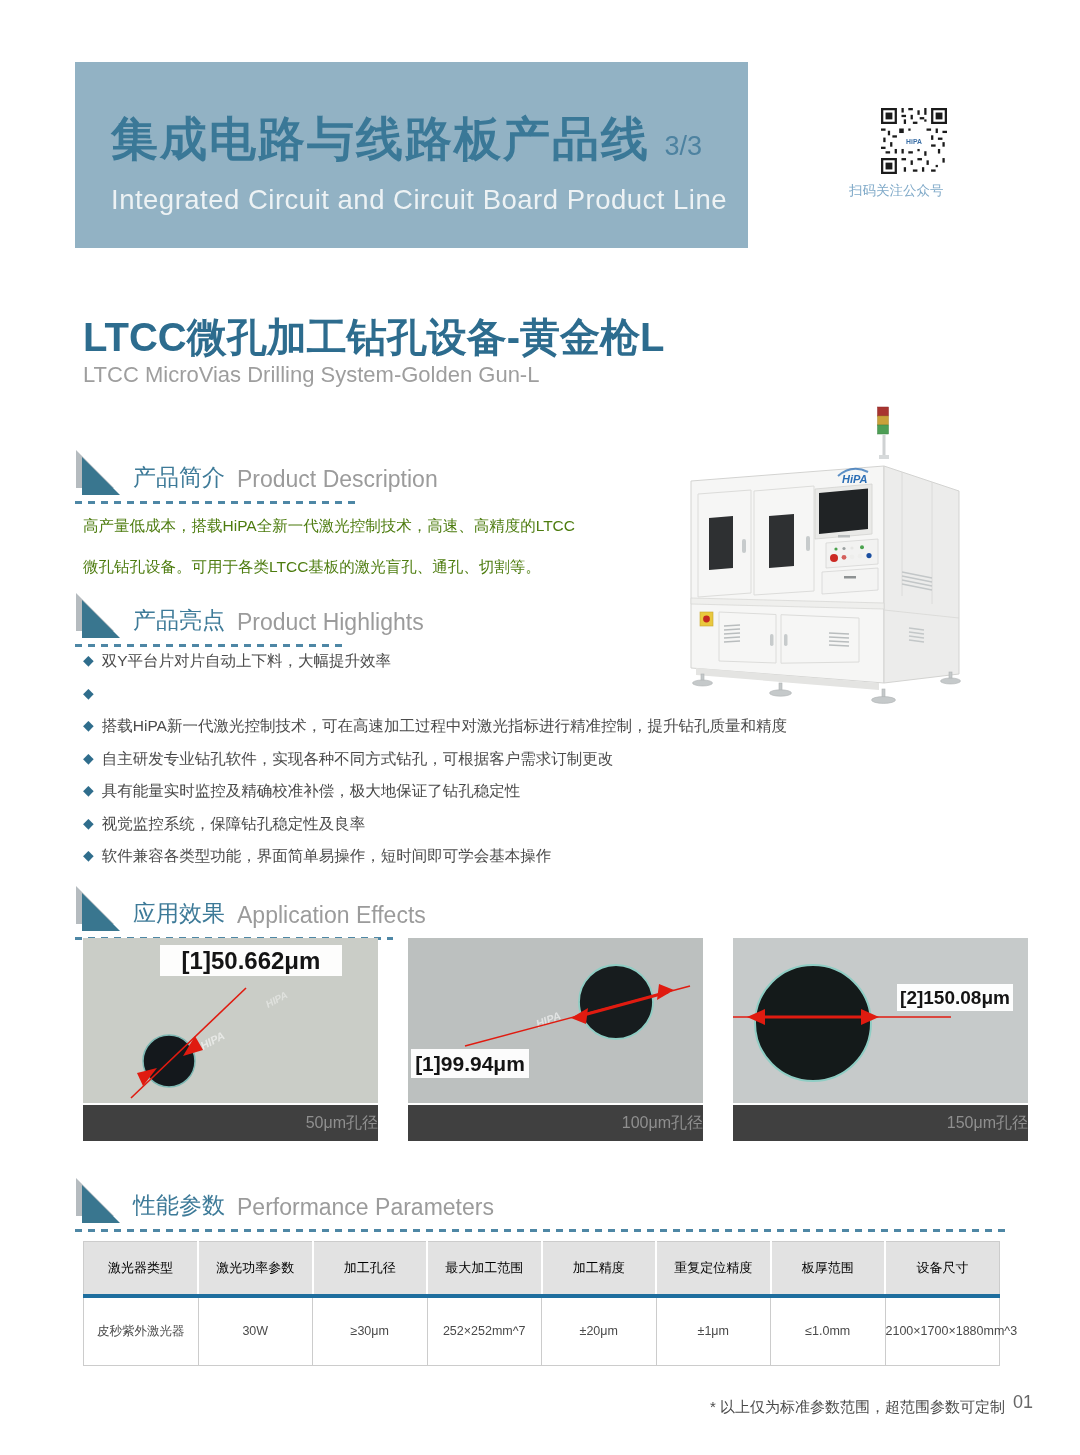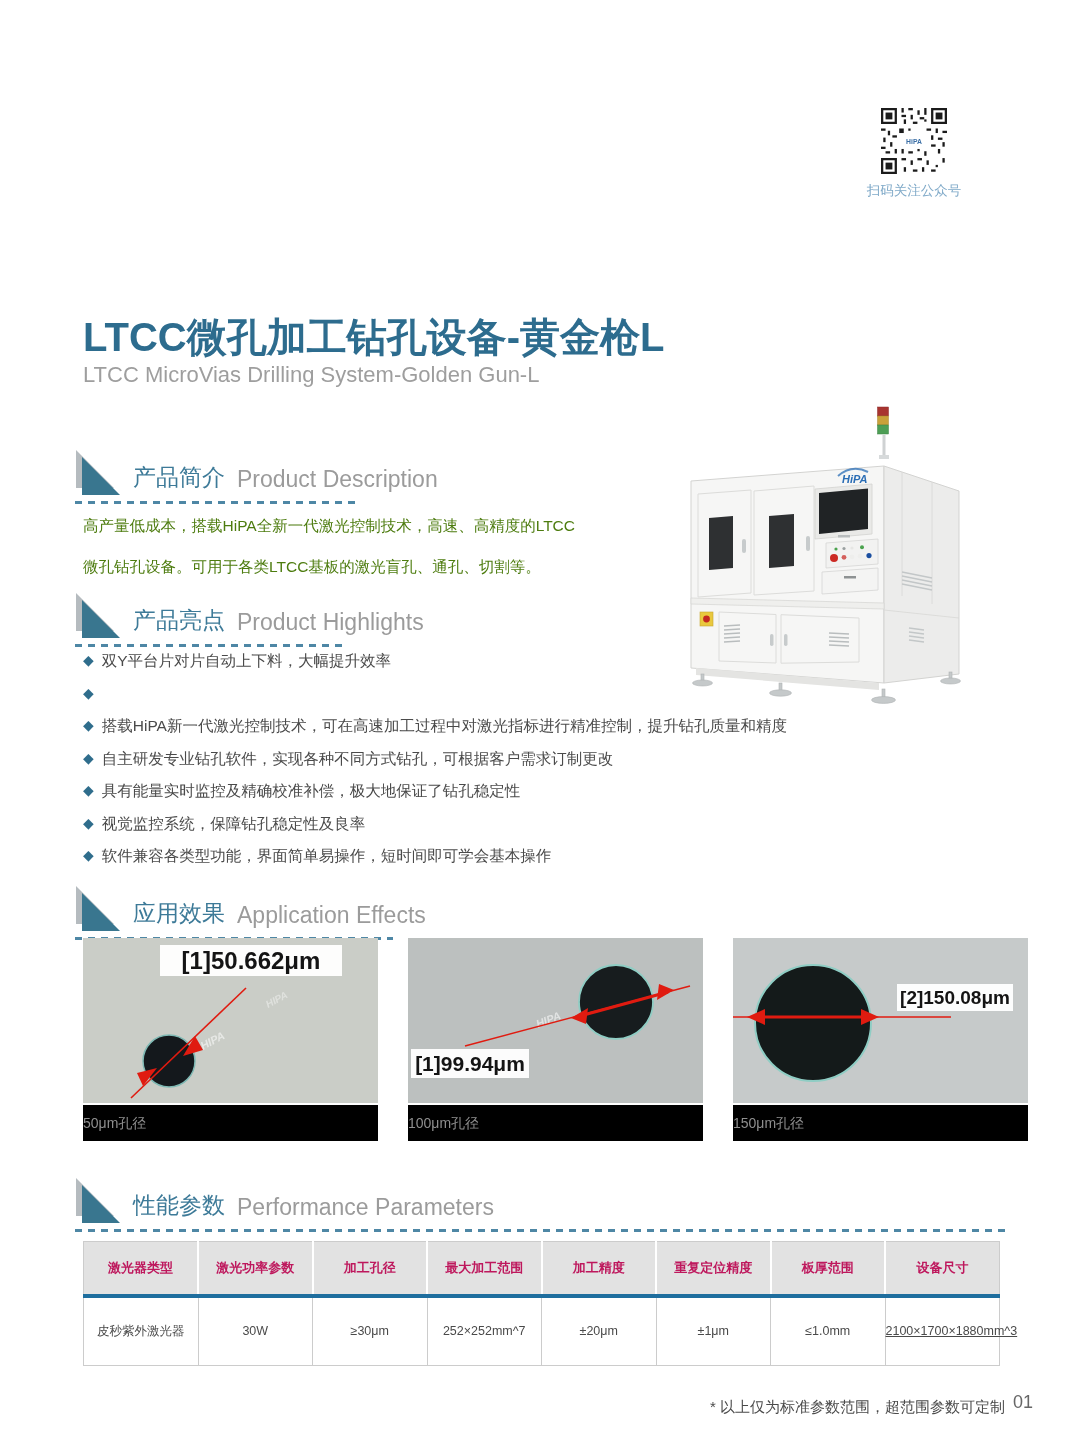--- a/index.html
+++ b/index.html
@@ -8,21 +8,21 @@
   .page { position:relative; width:1080px; height:1455px; background:#ffffff; overflow:hidden; }
 
   
   .banner { position:absolute; left:75px; top:62px; width:673px; height:186px; background:#92b2c4; }
   .banner-zh-row { position:absolute; left:36px; top:46px; white-space:nowrap; }
   .banner-zh { font-size:47px; font-weight:bold; color:#3a7897; letter-spacing:2px; }
   .banner-num { font-size:27px; color:#4d82a0; margin-left:10px; }
   .banner-en { position:absolute; left:36px; top:122px; font-size:27.5px; color:#edf2f4; letter-spacing:0.5px; }
 
   
-  .qr-block { position:absolute; left:849px; top:108px; width:130px; text-align:center; }
+  .qr-block { position:absolute; left:849px; top:108px; width:130px; text-align:left; }
   .qr-svg { display:block; margin:0 auto; }
   .qr-caption { margin-top:8px; font-size:13.5px; color:#7fa9c8; }
 
   
   .prod-zh { position:absolute; left:83px; top:310px; font-size:40px; font-weight:bold; color:#2d6c8e; }
   .prod-en { position:absolute; left:83px; top:362px; font-size:22px; color:#9e9e9e; }
 
   
   .sec-head { position:absolute; left:75px; }
   .sec-row { display:flex; align-items:flex-end; gap:12px; }
@@ -40,43 +40,50 @@
   .hl-item { display:flex; align-items:flex-start; margin-bottom:11.5px; font-size:15.5px; color:#4a4a4a; line-height:21px; }
   .diamond { color:#2f6d8c; font-size:14px; margin-right:8px; line-height:21px; }
 
   
   .machine { position:absolute; left:666px; top:406px; }
 
   
   .card { position:absolute; top:938px; width:295px; }
   .card-1 { left:83px; } .card-2 { left:408px; } .card-3 { left:733px; }
   .card-img { display:block; width:295px; height:165px; }
-  .card-cap { margin-top:2px; height:36px; background:#000000; color:#8f8f8f;
-              font-size:14px; text-align:left; line-height:36px; }
+  .card-cap { margin-top:2px; height:36px; background:#404040; color:#8f8f8f;
+              font-size:16px; text-align:right; line-height:36px; }
 
   
   .ptable-wrap { position:absolute; left:83px; top:1241px; width:917px; }
   table.ptable { width:100%; border-collapse:collapse; table-layout:fixed; }
-  table.ptable th { height:54px; background:#e2e2e2; font-weight:bold; font-size:13px; color:#be185d;
+  table.ptable th { height:54px; background:#e2e2e2; font-weight:normal; font-size:13px; color:#000000;
                     border-left:2px solid #ffffff; border-top:1px solid #cccccc; border-bottom:4px solid #1e6e9e; }
   table.ptable th:first-child { border-left:1px solid #cccccc; }
   table.ptable th:last-child { border-right:1px solid #cccccc; }
   table.ptable td { height:70px; background:#ffffff; font-size:12.5px; color:#4a4a4a; text-align:center;
                     border-left:1px solid #cccccc; border-bottom:1px solid #cccccc; }
-  table.ptable td:last-child { border-right:1px solid #cccccc;text-decoration:underline; }
+  table.ptable td:last-child { border-right:1px solid #cccccc; }
 
   
   .footnote { position:absolute; left:485px; top:1398px; width:520px; text-align:right; font-size:15px; color:#4a4a4a; }
   .pagenum { position:absolute; left:1013px; top:1392px; font-size:18px; color:#666666; }
 </style>
 </head>
 <body>
 
 <div class="page">
 
+  <div class="banner">
+    <div class="banner-zh-row">
+      <span class="banner-zh">集成电路与线路板产品线</span>
+      <span class="banner-num">3/3</span>
+    </div>
+    <div class="banner-en">Integrated Circuit and Circuit Board Product Line</div>
+  </div>
 
   <div class="qr-block">
     <svg class="qr-svg" width="66" height="66" viewBox="0 0 29 29">
       <rect x="0" y="0" width="29" height="29" fill="#ffffff"></rect>
       <g fill="#1b1b1b">
 
         <path d="M0 0h7v7h-7zM1 1v5h5v-5z" fill-rule="evenodd"></path>
         <rect x="2" y="2" width="3" height="3"></rect>
         <path d="M22 0h7v7h-7zM23 1v5h5v-5z" fill-rule="evenodd"></path>
         <rect x="24" y="2" width="3" height="3"></rect>

